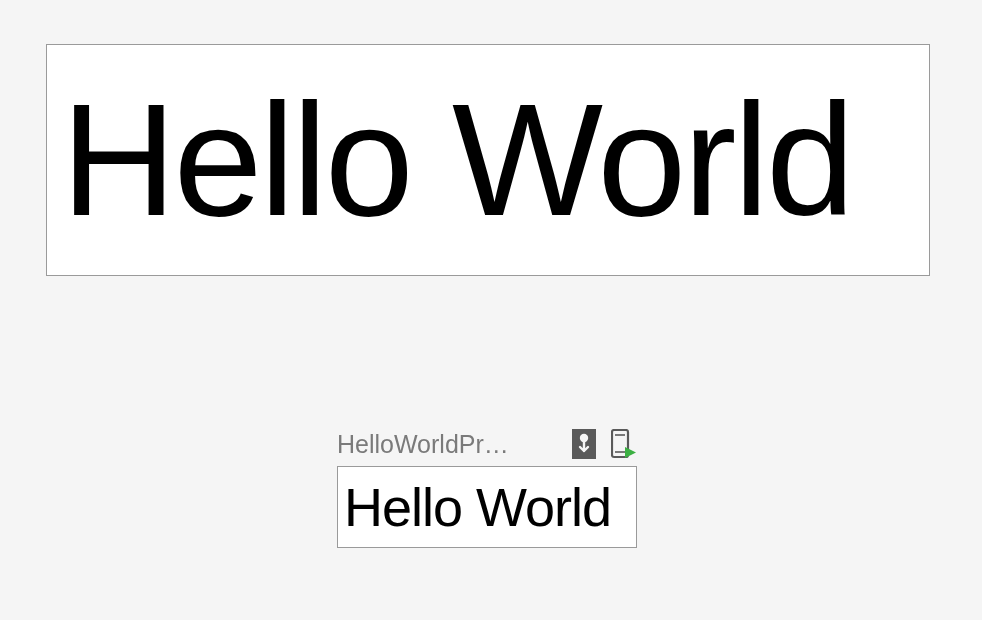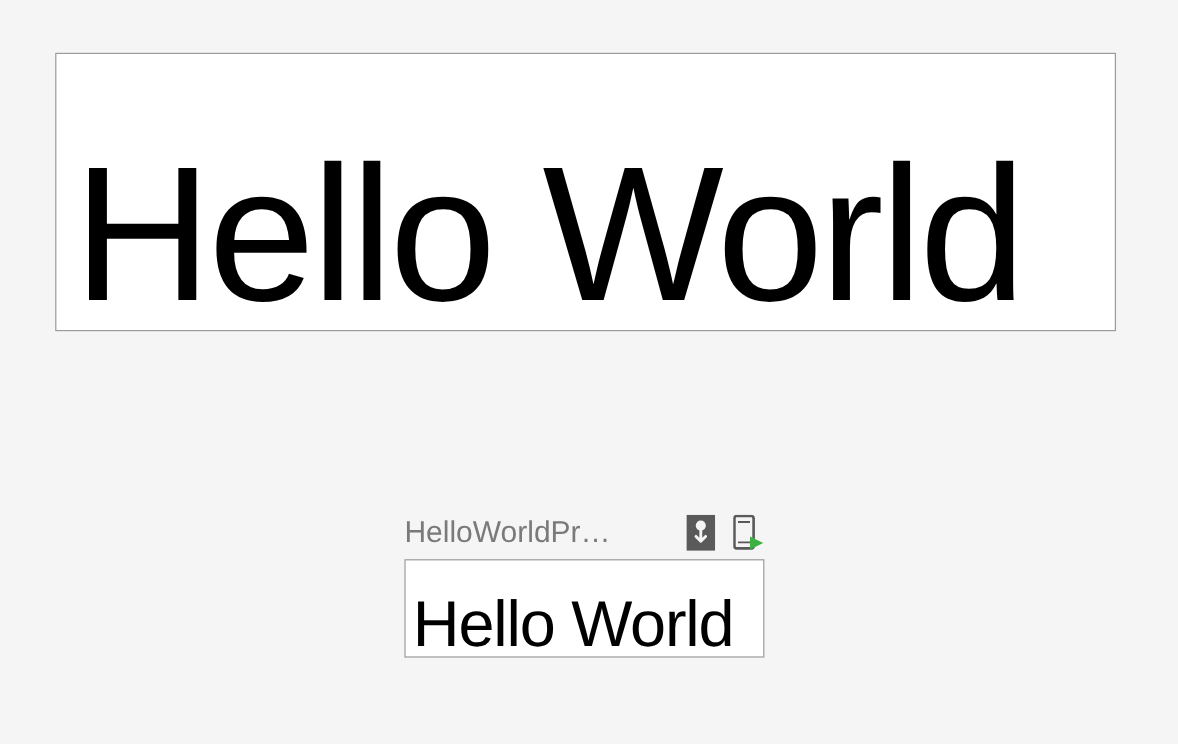--- a/index.html
+++ b/index.html
@@ -60,21 +60,21 @@
       height: 32px;
       display: inline-flex;
       align-items: center;
       justify-content: center;
       cursor: pointer;
     }
     .preview-frame {
       border: 1px solid #9a9a9a;
       background: #ffffff;
       display: flex;
-      align-items: flex-end;
+      align-items: center;
       padding: 0 10px;
     }
     .preview-block.large .preview-frame {
       height: 232px;
       padding: 0 14px;
     }
     .preview-block.small .preview-frame {
       height: 82px;
       padding: 0 6px;
     }

